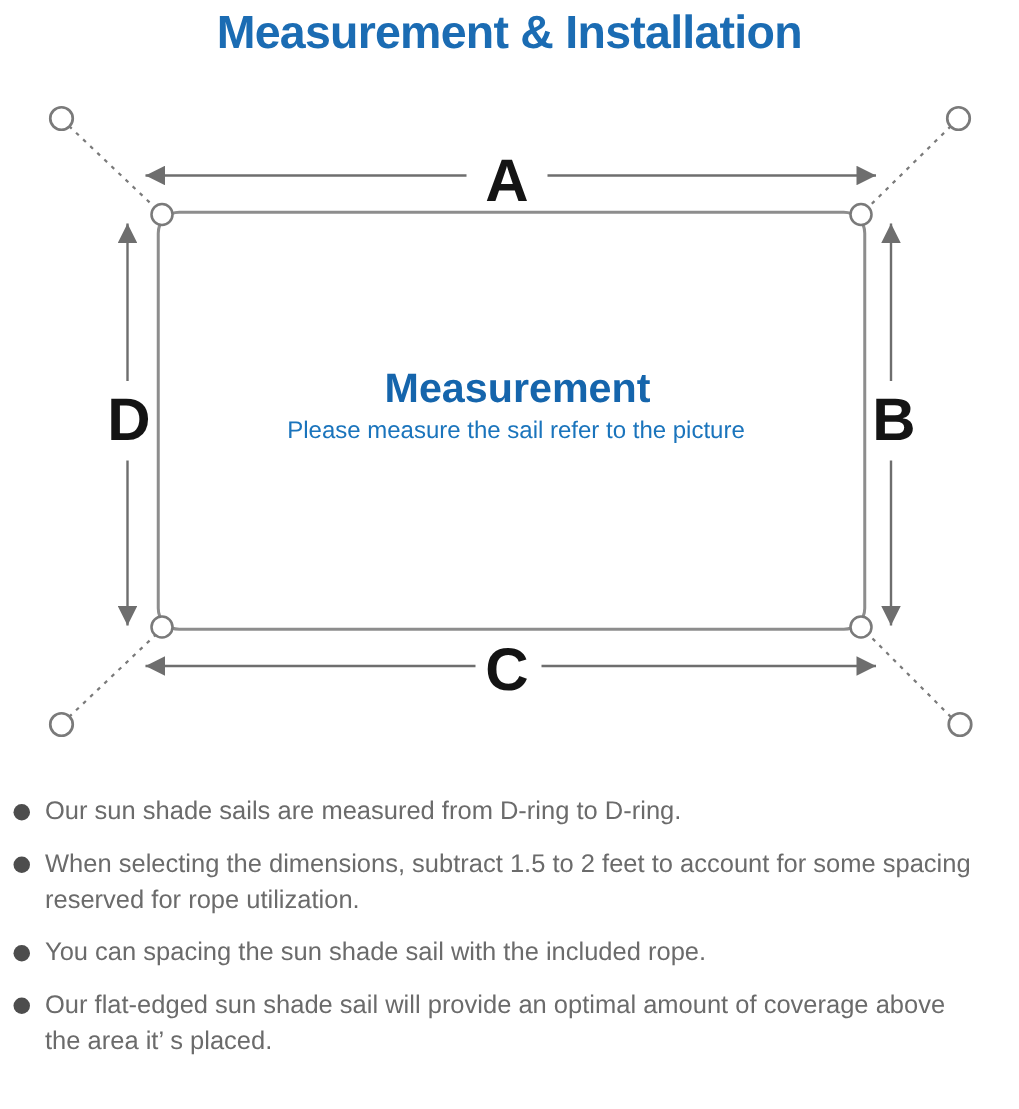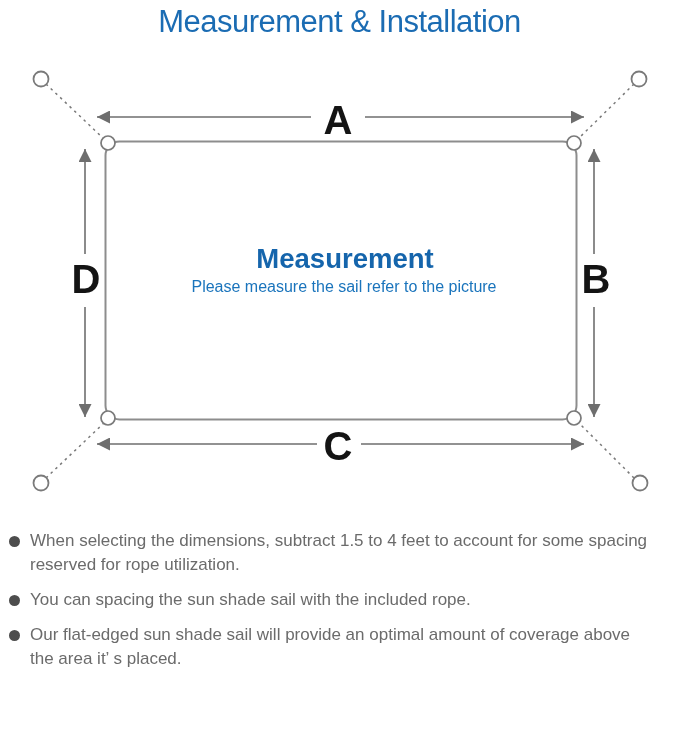--- a/index.html
+++ b/index.html
@@ -6,21 +6,21 @@
   .page{
     position:relative;
     width:679px;height:739px;
     background:#ffffff;
     font-family:"Liberation Sans","DejaVu Sans",sans-serif;
     overflow:hidden;
   }
   .title{
     position:absolute;top:4px;left:0;width:100%;
     text-align:center;
-    font-size:31px;font-weight:normal;
+    font-size:31px;font-weight:bold;
     color:#1b6cb3;
     letter-spacing:-0.5px;
   }
   .diagram-svg{
     position:absolute;top:0;left:0;
   }
   .svg-dim-label{
     font-family:"Liberation Sans","DejaVu Sans",sans-serif;
     font-size:40px;font-weight:bold;fill:#141414;
   }
@@ -99,21 +99,25 @@
     <line x1="594" y1="307" x2="594" y2="417" stroke="#6e6e6e" stroke-width="1.6" marker-end="url(#arrowhead)"></line>
     <text x="596" y="293" text-anchor="middle" class="svg-dim-label">B</text>
 
     <text x="345" y="268" text-anchor="middle" class="svg-center-heading">Measurement</text>
     <text x="344" y="292" text-anchor="middle" class="svg-center-sub">Please measure the sail refer to the picture</text>
   </svg>
 
   <ul class="notes">
     <li class="note-item">
       <span class="note-dot"></span>
-      <div class="note-text">When selecting the dimensions, subtract 1.5 to 4 feet to account for some spacing
+      <div class="note-text">Our sun shade sails are measured from D-ring to D-ring.</div>
+    </li>
+    <li class="note-item">
+      <span class="note-dot"></span>
+      <div class="note-text">When selecting the dimensions, subtract 1.5 to 2 feet to account for some spacing
 reserved for rope utilization.</div>
     </li>
     <li class="note-item">
       <span class="note-dot"></span>
       <div class="note-text">You can spacing the sun shade sail with the included rope.</div>
     </li>
     <li class="note-item">
       <span class="note-dot"></span>
       <div class="note-text">Our flat-edged sun shade sail will provide an optimal amount of coverage above
 the area it’ s placed.</div>

